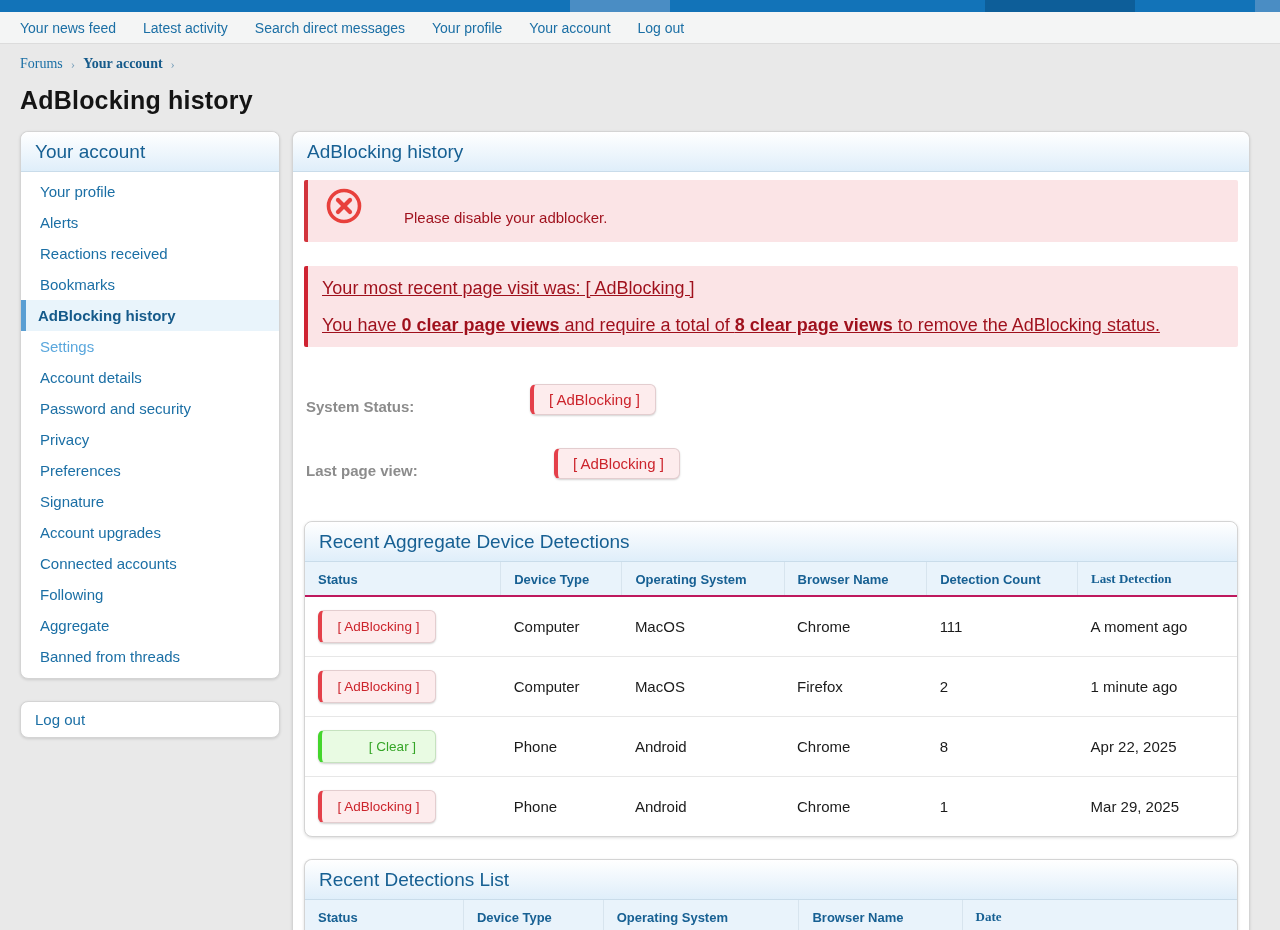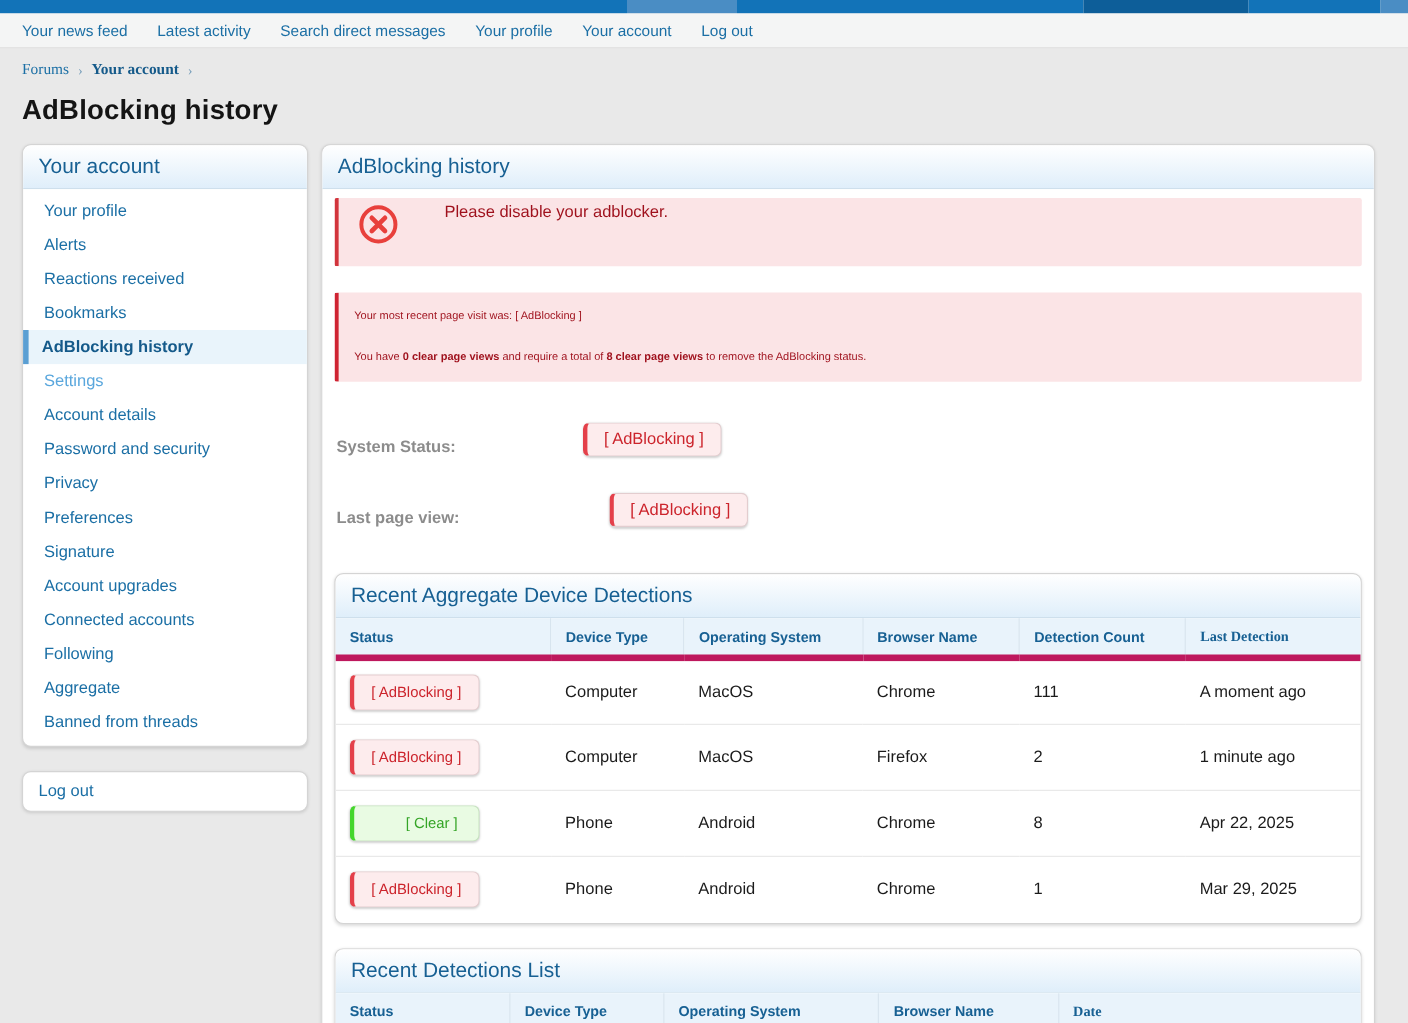--- a/index.html
+++ b/index.html
@@ -64,30 +64,30 @@
   .side-item.muted { color:var(--settings_link); }
   .logout-panel { margin-top:22px; }
   .logout-panel a { display:block; padding:9px 14px; font-size:15px; color:var(--link); }
 
   
   .main-col { flex:1; min-height:808px; border-radius:8px 8px 0 0; border-bottom:none; }
   .main-body { padding:8px 11px 20px 11px; }
 
   
   .error-notice {
-    margin-top:0; height:62px; display:flex; align-items:flex-start;
+    margin-top:0; height:62px; display:flex; align-items:flex-end;
     background:var(--notice_bg); border-left:4px solid #d2343c; border-radius:2px;
-    padding:4px 16px;
+    padding:16px 16px;
   }
   .error-notice .msg { color:var(--notice_text); font-size:15px; margin-left:40px; }
 
   
   .visit-notice {
     margin-top:24px; background:var(--notice_bg); border-left:4px solid var(--notice_border);
-    border-radius:2px; padding:11px 14px; color:var(--notice_text); font-size:10px; line-height:22px;
+    border-radius:2px; padding:11px 14px; color:var(--notice_text); font-size:18px; line-height:22px;text-decoration:underline;
   }
   .visit-notice p + p { margin-top:15px; }
   .visit-notice .b { font-weight:bold; }
 
   
   .status-area { margin-top:36px; padding-left:2px; }
   .status-row { display:flex; align-items:flex-end; height:32px; }
   .status-row + .status-row { margin-top:32px;gap:24px; }
   .status-row .lbl { width:224px; font-size:15px; font-weight:bold; color:var(--label_gray); }
 
@@ -111,21 +111,21 @@
   
   .subpanel {
     border:1px solid var(--panel_border); border-radius:8px; background:#fff;
     box-shadow:0 1px 3px rgba(0,0,0,.14); margin-top:42px; overflow:hidden;
   }
   .subpanel.detections { margin-top:22px; border-radius:8px 8px 0 0; border-bottom:none; }
   table { width:100%; border-collapse:collapse; table-layout:fixed; }
   thead th {
     background:var(--colhead_bg); color:var(--heading);
     font-size:13px; font-weight:bold; text-align:left;
-    padding:9px 12px 8px 13px; border-bottom:6px solid #be185d;
+    padding:9px 12px 8px 13px; border-bottom:2px solid #be185d;
     border-right:1px solid #d7e4ee;
   }
   thead th:last-child { border-right:none;font-family:Liberation Serif, serif; }
   tbody td {
     font-size:15px; color:#1b1b1b; padding:12px 12px 12px 13px;
     border-bottom:1px solid #e7e7e7; height:60px; vertical-align:middle;
   }
   tbody tr:last-child td { border-bottom:none; }
   tbody .badge { font-size:13.5px; padding:8px 12px; min-width:118px; text-align:center; }
 

